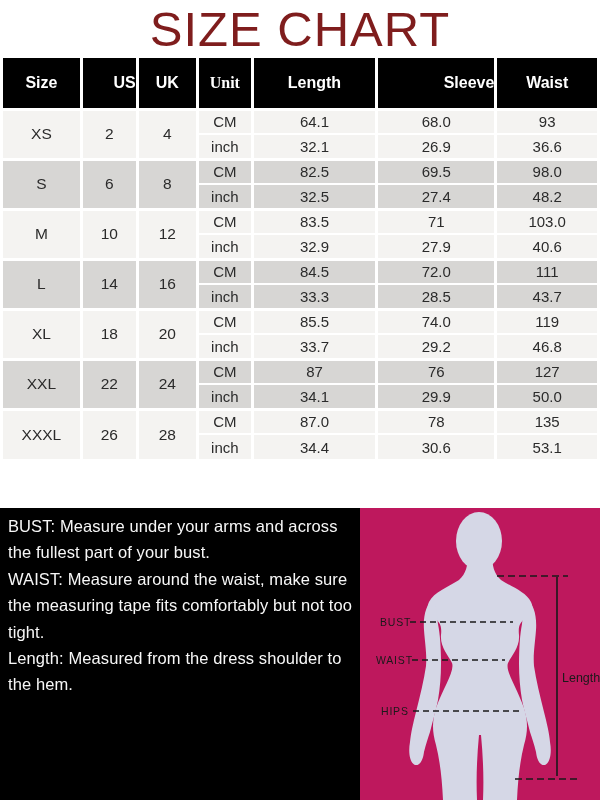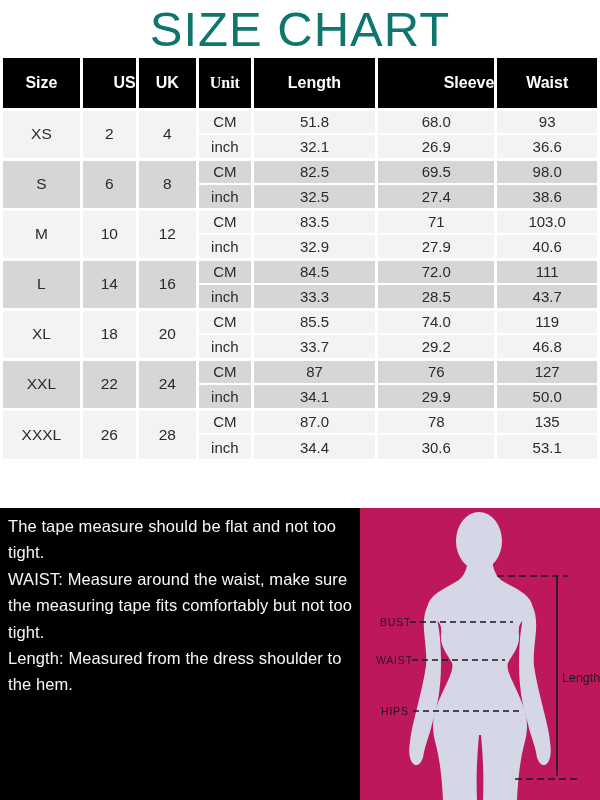--- a/index.html
+++ b/index.html
@@ -13,21 +13,21 @@
     font-family: "Liberation Sans", "DejaVu Sans", sans-serif;
   }
   .page-title {
     margin: 0;
     height: 56px;
     line-height: 58px;
     text-align: center;
     font-size: 49px;
     font-weight: 500;
     letter-spacing: 1px;
-    color: #0f766e;
+    color: #7f1d1d;
   }
   
   table.size-table {
     width: 600px;
     border-collapse: collapse;
     table-layout: fixed;
   }
   .size-table th, .size-table td {
     border-left: 3px solid #ffffff;
     border-right: 3px solid #ffffff;
@@ -115,21 +115,21 @@
           <th>Sleeve</th>
           <th>Waist</th>
         </tr>
     </thead>
     <tbody>
         <tr class="main light">
           <td rowspan="2" class="span-cell">XS</td>
           <td rowspan="2" class="span-cell">2</td>
           <td rowspan="2" class="span-cell">4</td>
           <td>CM</td>
-          <td>51.8</td>
+          <td>64.1</td>
           <td>68.0</td>
           <td>93</td>
         </tr>
         <tr class="sub light">
           <td>inch</td>
           <td>32.1</td>
           <td>26.9</td>
           <td>36.6</td>
         </tr>
         <tr class="main dark">
@@ -138,21 +138,21 @@
           <td rowspan="2" class="span-cell">8</td>
           <td>CM</td>
           <td>82.5</td>
           <td>69.5</td>
           <td>98.0</td>
         </tr>
         <tr class="sub dark">
           <td>inch</td>
           <td>32.5</td>
           <td>27.4</td>
-          <td>38.6</td>
+          <td>48.2</td>
         </tr>
         <tr class="main light">
           <td rowspan="2" class="span-cell">M</td>
           <td rowspan="2" class="span-cell">10</td>
           <td rowspan="2" class="span-cell">12</td>
           <td>CM</td>
           <td>83.5</td>
           <td>71</td>
           <td>103.0</td>
         </tr>
@@ -221,21 +221,21 @@
           <td>34.4</td>
           <td>30.6</td>
           <td>53.1</td>
         </tr>
       </tbody>
   </table>
 
   <div class="bottom">
 
     <div class="instructions">
-      <p>The tape measure should be flat and not too tight.</p>
+      <p>BUST: Measure under your arms and across the fullest part of your bust.</p>
       <p>WAIST: Measure around the waist, make sure the measuring tape fits comfortably but not too tight.</p>
       <p>Length: Measured from the dress shoulder to the hem.</p>
     </div>
 
     <div class="figure-area">
       <svg width="240" height="292" viewBox="0 0 240 292">
 
         <g>
           <ellipse cx="119" cy="33" rx="23" ry="29" fill="#d5d7e6"></ellipse>
 

